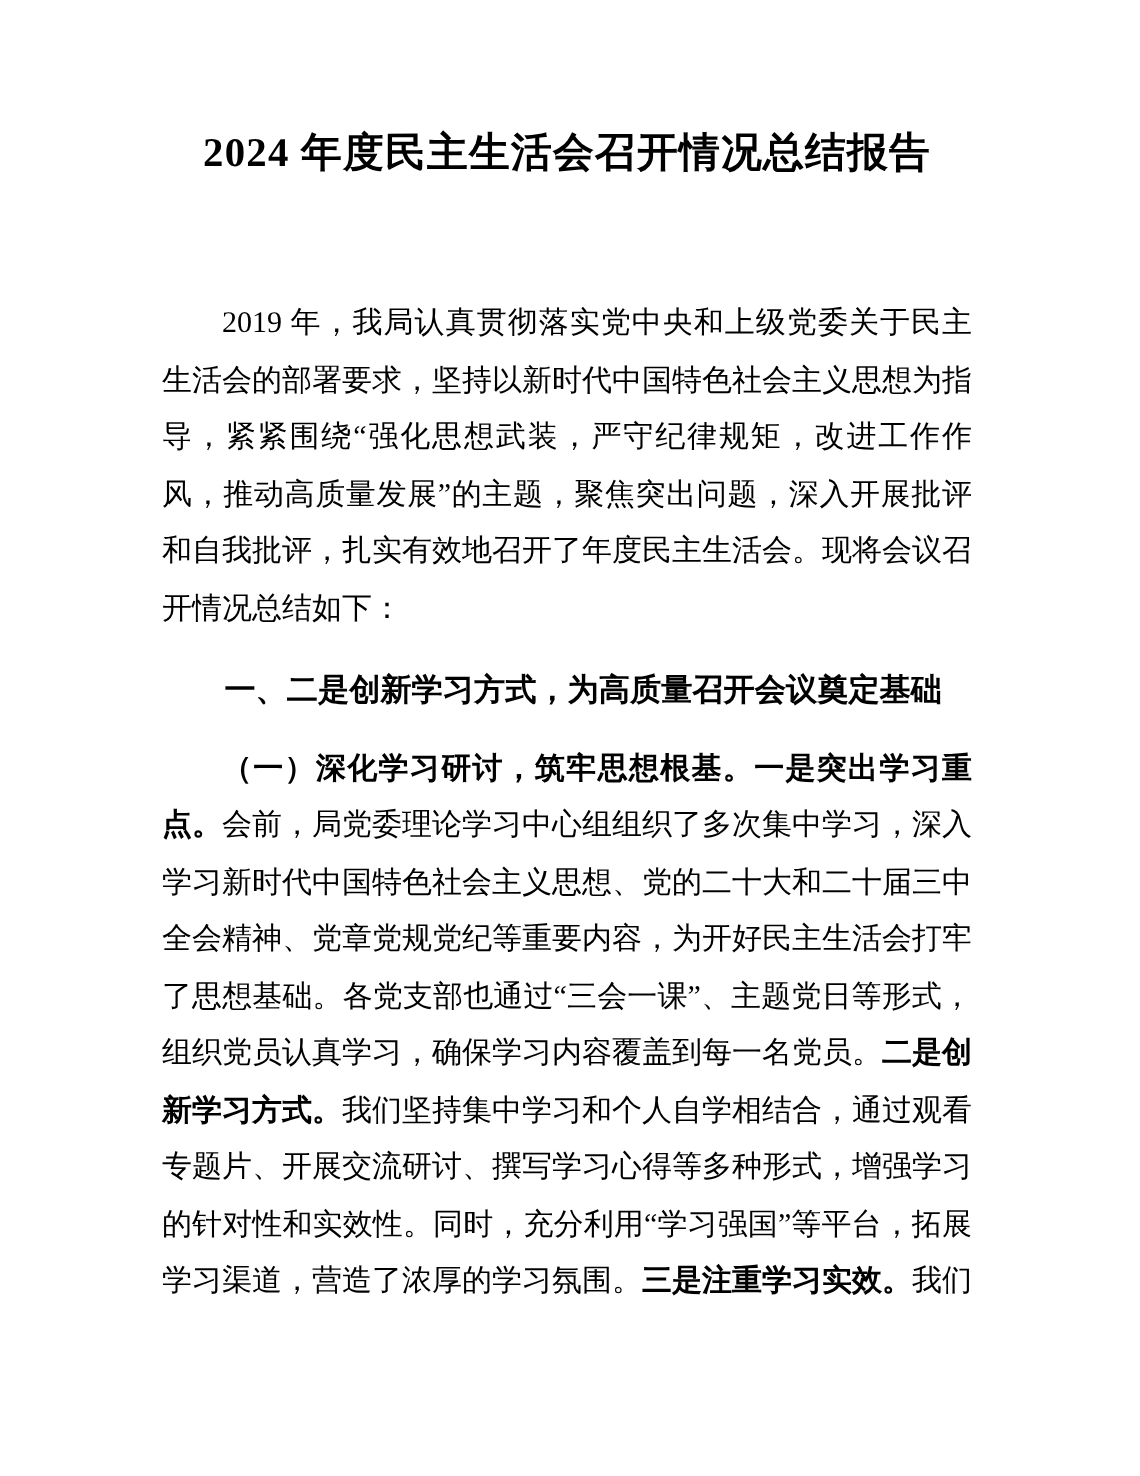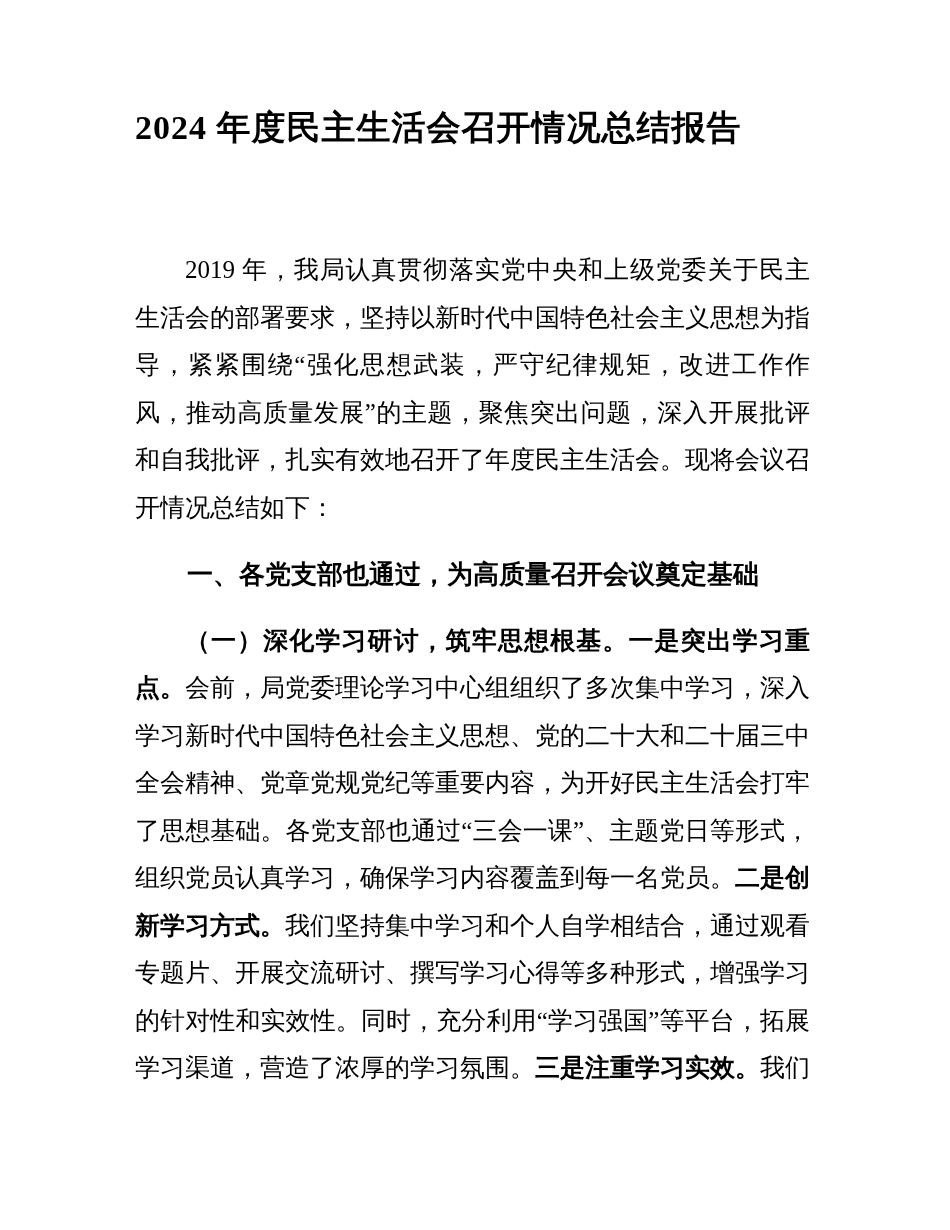--- a/index.html
+++ b/index.html
@@ -10,20 +10,21 @@
   .page {
     position: relative;
     width: 950px;
     height: 1230px;
     background: #ffffff;
     overflow: hidden;
     color: #000000;
   }
   .doc-title {
     margin: 106px 140px 0 135px;
+    text-align: center;
     font-family: "Liberation Serif", serif;
     font-weight: 700;
     font-size: 34px;
     line-height: 1.3;
     letter-spacing: 1px;
     color: #000000;
   }
   .content {
     margin: 96px 140px 0 135px;
     font-family: "Liberation Serif", serif;
@@ -57,19 +58,19 @@
 <body>
 
 <div class="page">
 
   <h1 class="doc-title">2024 年度民主生活会召开情况总结报告</h1>
 
   <div class="content">
 
     <p>2019 年，我局认真贯彻落实党中央和上级党委关于民主生活会的部署要求，坚持以新时代中国特色社会主义思想为指导，紧紧围绕“强化思想武装，严守纪律规矩，改进工作作风，推动高质量发展”的主题，聚焦突出问题，深入开展批评和自我批评，扎实有效地召开了年度民主生活会。现将会议召开情况总结如下：</p>
 
-    <h2 class="section-heading">一、各党支部也通过，为高质量召开会议奠定基础</h2>
+    <h2 class="section-heading">一、二是创新学习方式，为高质量召开会议奠定基础</h2>
 
     <p><span class="run-bold">（一）深化学习研讨，筑牢思想根基。一是突出学习重点。</span><span class="run-normal">会前，局党委理论学习中心组组织了多次集中学习，深入学习新时代中国特色社会主义思想、党的二十大和二十届三中全会精神、党章党规党纪等重要内容，为开好民主生活会打牢了思想基础。各党支部也通过“三会一课”、主题党日等形式，组织党员认真学习，确保学习内容覆盖到每一名党员。</span><span class="run-bold">二是创新学习方式。</span><span class="run-normal">我们坚持集中学习和个人自学相结合，通过观看专题片、开展交流研讨、撰写学习心得等多种形式，增强学习的针对性和实效性。同时，充分利用“学习强国”等平台，拓展学习渠道，营造了浓厚的学习氛围。</span><span class="run-bold">三是注重学习实效。</span><span class="run-normal">我们</span></p>
 
   </div>
 
 </div>
 
 </body></html>

